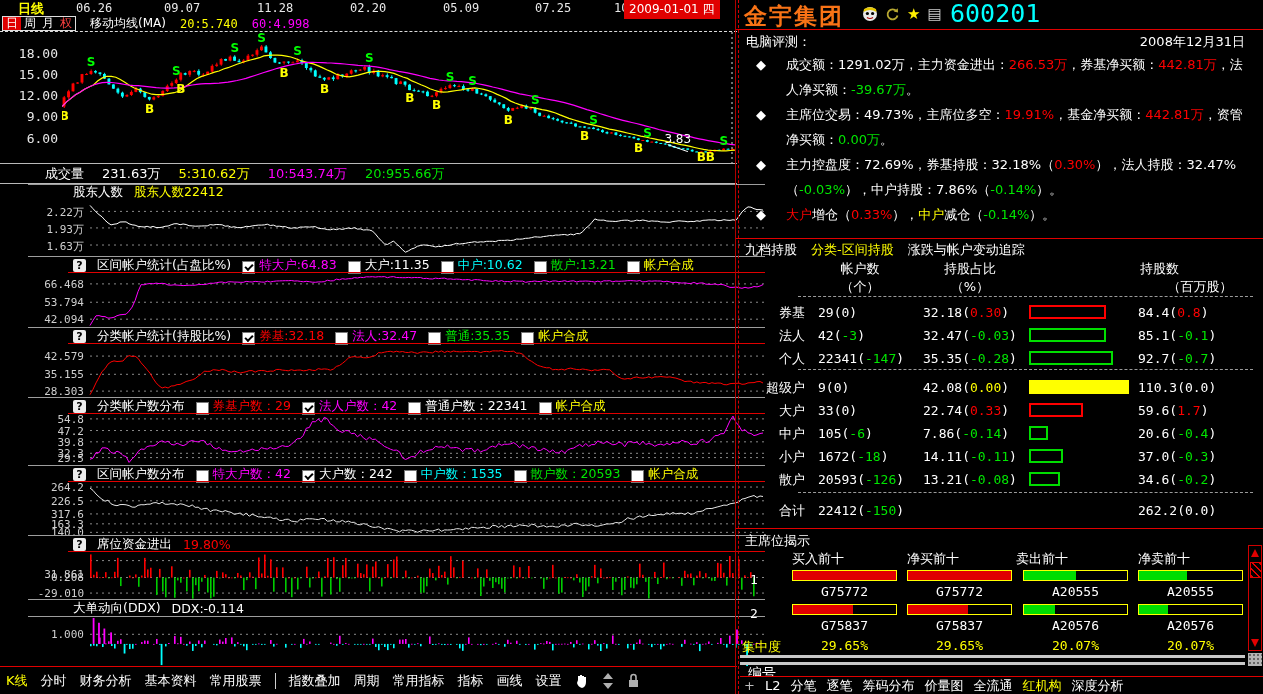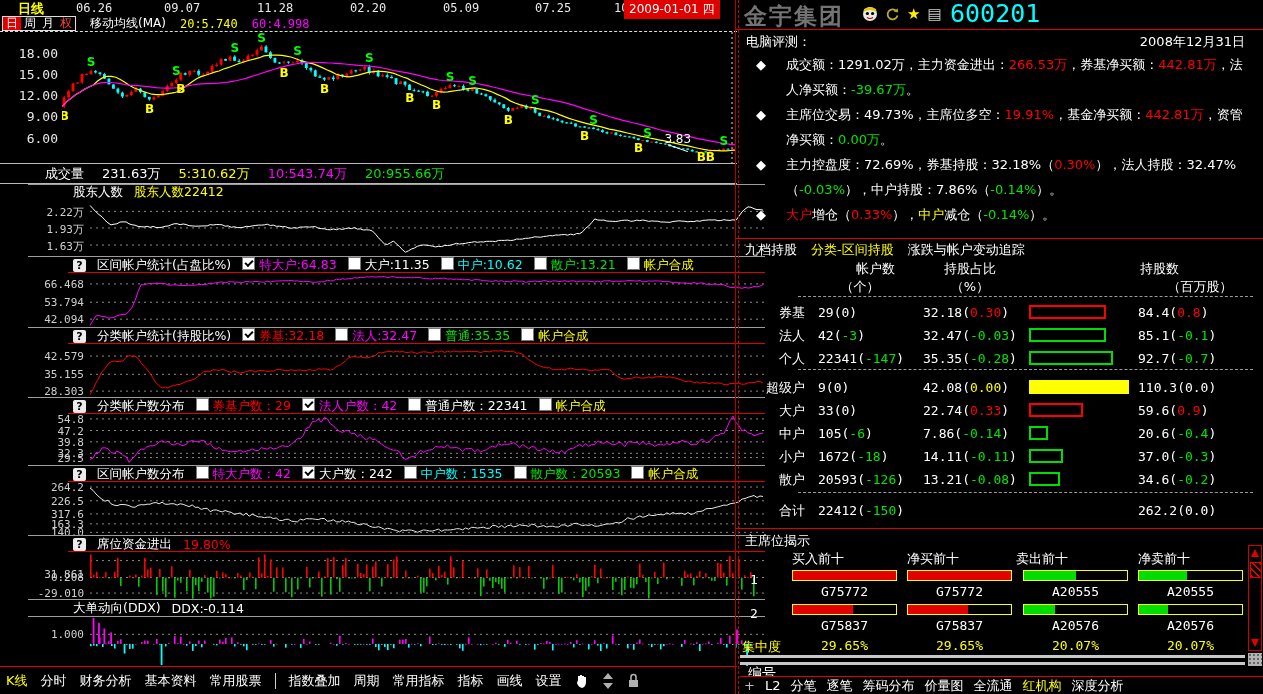--- a/index.html
+++ b/index.html
@@ -21,37 +21,37 @@
 #period-buttons .sel{background:#e00000;color:#fff;}
 #period-buttons .pw{color:#fe4040;}
 #main-chart{position:absolute;left:0;top:31px;width:737px;height:132px;border-top:1px dashed #dcdcdc;}
 .price-label{position:absolute;left:18px;width:40px;text-align:right;color:#e8e8e8;font-size:13px;}
 #volume-row{position:absolute;left:0;top:163px;width:737px;height:21px;border-top:1px solid #b9b9b9;border-bottom:1px solid #b9b9b9;display:flex;align-items:center;gap:18px;padding-left:45px;box-sizing:border-box;font-size:13px;}
 .panel{position:absolute;left:0;width:737px;border-top:1px solid #9d9d9d;box-sizing:border-box;margin-left:28px;}
 .p-head{position:relative;display:flex;align-items:center;gap:11px;padding-left:45px;font-size:12.5px;white-space:nowrap;}
 .p-head.red-ul:after{content:"";position:absolute;left:40px;right:0;bottom:0;border-bottom:1px solid #e00000;}
 .p-head.grey-ul:after{content:"";position:absolute;left:0;right:0;bottom:0;border-bottom:1px solid #9d9d9d;}
 .qicon{display:inline-block;width:13px;height:13px;background:#ececec;color:#000;font-weight:bold;font-size:11px;line-height:13px;text-align:center;border-radius:2px;flex:0 0 auto;}
-.leg{display:flex;align-items:flex-start;gap:4px;cursor:default;}
+.leg{display:flex;align-items:flex-end;gap:4px;cursor:default;}
 .cb{position:relative;width:11px;height:11px;background:#fff;border:1px solid #777;flex:0 0 auto;}
 .cb.on:after{content:"";position:absolute;left:2px;top:2px;width:6px;height:3px;border-left:2px solid #000;border-bottom:2px solid #000;transform:rotate(-45deg);}
 .p-chart{position:relative;}
 .scale-label{position:absolute;left:8px;width:48px;text-align:right;color:#cfcfcf;font-size:11px;font-family:"DejaVu Sans Mono",monospace;}
 
 #left-toolbar{position:absolute;left:0;top:666px;width:737px;height:28px;border-top:1px solid #e00000;display:flex;align-items:center;gap:13px;padding-left:6px;box-sizing:border-box;font-size:13px;}
 #left-toolbar .tb{cursor:default;}
 .tb-div{width:1px;height:16px;background:#cfcfcf;}
 .tb-icon{display:inline-flex;align-items:center;}
 
 #divider{position:absolute;left:735px;top:0;width:1px;height:694px;background:#b00000;}
 #divider2{position:absolute;left:738px;top:0;width:0;height:694px;border-left:1px dashed #d00000;}
 
 #right{position:absolute;left:740px;top:0;width:523px;height:694px;}
 #r-title{position:absolute;left:0;top:0;width:523px;height:30px;white-space:nowrap;}
-#stock-name{position:absolute;left:4px;top:1px;font-size:23px;font-weight:bold;color:#737373;letter-spacing:2px;font-family:"DejaVu Serif",serif;}
+#stock-name{position:absolute;left:4px;top:1px;font-size:23px;font-weight:bold;color:#f97316;letter-spacing:2px;font-family:"DejaVu Serif",serif;}
 #title-icons{position:absolute;left:122px;top:6px;display:flex;gap:7px;align-items:center;font-size:14px;}
 #stock-code{position:absolute;left:210px;top:-1px;font-size:25px;color:#00ffff;font-family:"DejaVu Sans Mono",monospace;}
 .rline{position:absolute;left:-4px;right:0;border-top:1px solid #e00000;}
 #review-row{position:absolute;left:0;top:33px;width:515px;height:16px;font-size:13px;}
 #bullets{position:absolute;left:0;top:52px;width:512px;font-size:13px;line-height:25px;}
 .bullet{display:flex;}
 .bullet .dia{width:30px;padding-left:16px;flex:0 0 auto;color:#fff;}
 .bullet .txt{flex:1;min-width:0;}
 #section-tabs{position:absolute;left:5px;top:241px;display:flex;gap:14px;font-size:13px;}
 #holdings{position:absolute;left:0;top:256px;width:523px;height:272px;font-size:13px;}
@@ -1134,21 +1134,21 @@
           <span class="txt"><span class="c-r">大户</span><span class="c-w">增仓（</span><span class="c-r">0.33%</span><span class="c-w">），</span><span class="c-y">中户</span><span class="c-w">减仓（</span><span class="c-g">-0.14%</span><span class="c-w">）。</span></span>
         </div>
       </div>
     <div class="rline" style="top:238px;"></div>
     <div id="section-tabs">
         <span class="c-w">九档持股</span>
         <span class="c-y">分类-区间持股</span>
         <span class="c-w">涨跌与帐户变动追踪</span>
       </div>
     <div id="holdings">
-        <div class="abs" style="left: 85px; top: 4px; width: 70px; text-align: right;">帐户数</div>
+        <div class="abs" style="left: 85px; top: 4px; width: 70px; text-align: center;">帐户数</div>
         <div class="abs" style="left: 85px; top: 22px; width: 70px; text-align: center;">（个）</div>
         <div class="abs" style="left: 185px; top: 4px; width: 90px; text-align: center;">持股占比</div>
         <div class="abs" style="left: 185px; top: 22px; width: 90px; text-align: center;">（%）</div>
         <div class="abs" style="left: 400px; top: 4px; width: 120px; text-align: left;">持股数</div>
         <div class="abs" style="left: 400px; top: 22px; width: 120px; text-align: center;">（百万股）</div>
         <div class="dash-sep" style="top: 40px;"></div>
         <div class="dash-sep" style="top: 113px;"></div>
         <div class="dash-sep" style="top: 236px;"></div>
         <div class="t-row" style="top: 46px;">
           <span class="t-label">券基</span>
@@ -1176,21 +1176,21 @@
           <span class="t-acc num"><span class="c-w">9</span><span class="c-w">(</span><span class="c-w">0</span><span class="c-w">)</span></span>
           <span class="t-ratio num"><span class="c-w">42.08</span><span class="c-w">(</span><span class="c-y">0.00</span><span class="c-w">)</span></span>
           <span class="t-bar bar-yellow" style="width: 100px;"></span>
           <span class="t-shares num"><span class="c-w">110.3</span><span class="c-w">(</span><span class="c-w">0.0</span><span class="c-w">)</span></span>
         </div>
         <div class="t-row" style="top: 144px;">
           <span class="t-label">大户</span>
           <span class="t-acc num"><span class="c-w">33</span><span class="c-w">(</span><span class="c-w">0</span><span class="c-w">)</span></span>
           <span class="t-ratio num"><span class="c-w">22.74</span><span class="c-w">(</span><span class="c-r">0.33</span><span class="c-w">)</span></span>
           <span class="t-bar bar-red" style="width: 54px;"></span>
-          <span class="t-shares num"><span class="c-w">59.6</span><span class="c-w">(</span><span class="c-r">0.9</span><span class="c-w">)</span></span>
+          <span class="t-shares num"><span class="c-w">59.6</span><span class="c-w">(</span><span class="c-r">1.7</span><span class="c-w">)</span></span>
         </div>
         <div class="t-row" style="top: 167px;">
           <span class="t-label">中户</span>
           <span class="t-acc num"><span class="c-w">105</span><span class="c-w">(</span><span class="c-g">-6</span><span class="c-w">)</span></span>
           <span class="t-ratio num"><span class="c-w">7.86</span><span class="c-w">(</span><span class="c-g">-0.14</span><span class="c-w">)</span></span>
           <span class="t-bar bar-green" style="width: 19px;"></span>
           <span class="t-shares num"><span class="c-w">20.6</span><span class="c-w">(</span><span class="c-g">-0.4</span><span class="c-w">)</span></span>
         </div>
         <div class="t-row" style="top: 190px;">
           <span class="t-label">小户</span>

